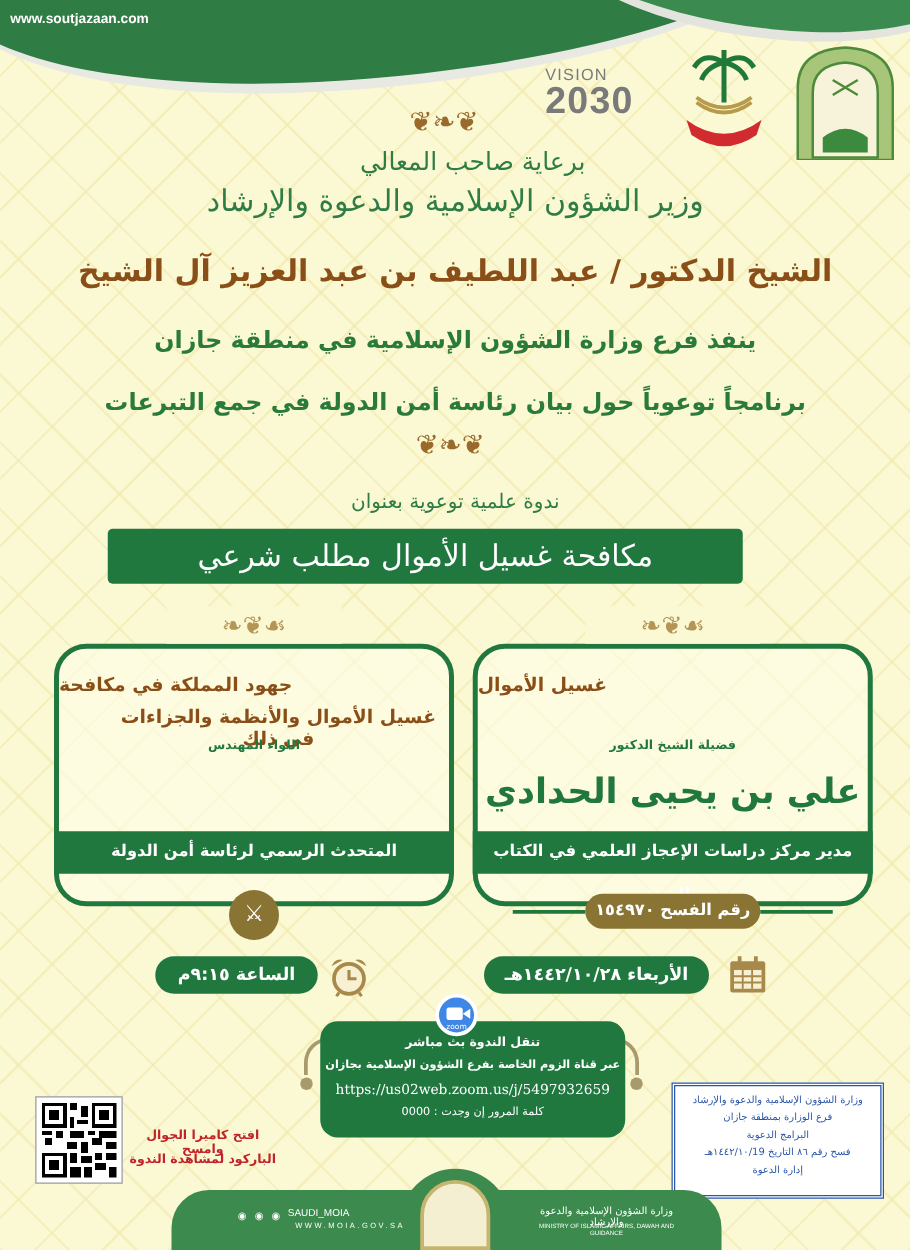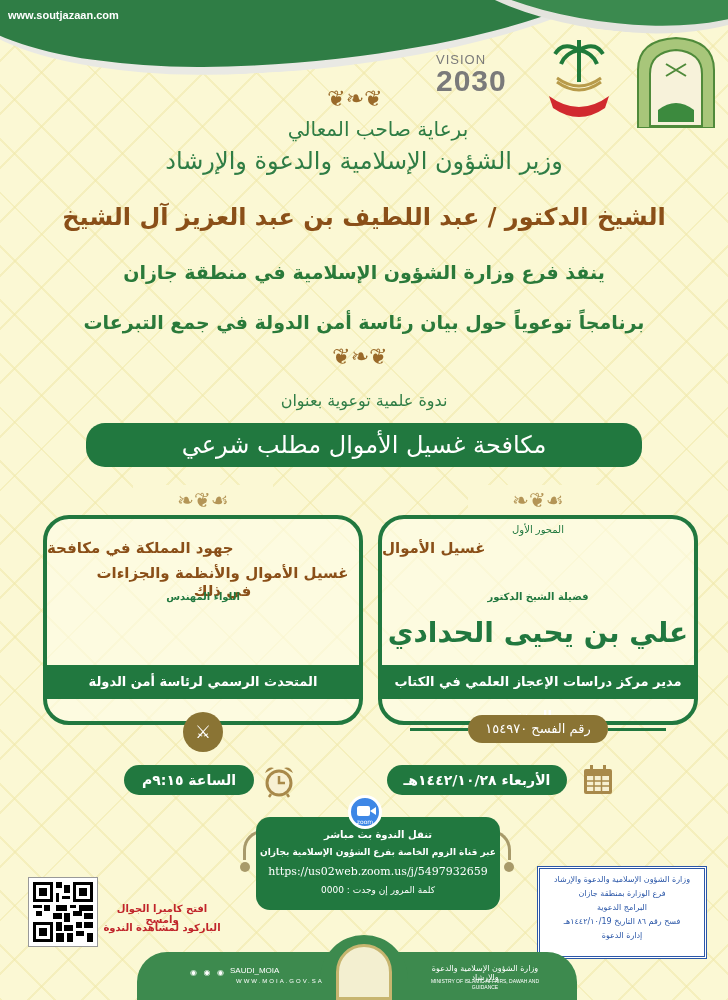--- a/index.html
+++ b/index.html
@@ -57,22 +57,22 @@
   .orn-mid { left: 305px; top: 344px; width: 110px; font-size: 22px; }
   
   .t-center { position: absolute; left: 0; right: 0; text-align: center; }
   .patronage { top: 117px; color: #2f7d45; font-size: 20px; padding-left: 28px; }
   .minister-title { top: 147px; color: #2f7d45; font-size: 24px; }
   .minister-name { top: 203px; color: #8a4f18; font-size: 24px; font-weight: bold; }
   .branch-line { top: 261px; color: #2a7a3a; font-size: 19px; font-weight: bold; }
   .program-line { top: 311px; color: #2a7a3a; font-size: 19px; font-weight: bold; }
   .seminar-intro { top: 391px; color: #2f7d45; font-size: 16px; }
   .title-banner {
-    position: absolute; left: 86px; top: 423px; width: 556px; height: 44px;
-    background: #21783f; border-radius: 19px;
+    position: absolute; left: 86px; top: 423px; width: 508px; height: 44px;
+    background: #21783f; border-radius: 4px;
     color: #fff; font-size: 24px; text-align: center; line-height: 44px;
   }
   
   .card {
     position: absolute; top: 515px; width: 320px; height: 210px;
     border: 4px solid #21783f; border-radius: 26px;
     background: rgba(255,253,232,0.6);
   }
   .card-right { left: 378px; }
   .card-left { left: 43px; }
@@ -87,21 +87,21 @@
   .card .speaker-title { position: absolute; top: 72px; left: 0; right: 0; text-align: center; color: #21783f; font-size: 10px; font-weight: bold; }
   .card .speaker-name { position: absolute; top: 97px; left: 0; right: 0; text-align: center; color: #21783f; font-size: 28px; font-weight: bold; }
   .card .speaker-role {
     position: absolute; top: 146px; left: -4px; right: -4px; height: 34px;
     background: #21783f; color: #fff; text-align: center; line-height: 34px;
     font-size: 13px; font-weight: bold;
   }
   .id-badge {
     position: absolute; left: 468px; top: 715px; width: 140px; height: 28px;
     background: #8a7434; border-radius: 14px; color: #fff; text-align: center;
-    line-height: 28px; font-size: 13px; font-weight: normal;
+    line-height: 28px; font-size: 13px; font-weight: bold;
   }
   .id-line-l { position: absolute; left: 410px; top: 728px; width: 58px; height: 3px; background: #21783f; }
   .id-line-r { position: absolute; left: 608px; top: 728px; width: 58px; height: 3px; background: #21783f; }
   .seal-emblem {
     position: absolute; left: 183px; top: 712px; width: 40px; height: 40px; border-radius: 50%;
     background: #8a7434; color: #fff; text-align: center; line-height: 40px; font-size: 18px;
   }
   
   .pill {
     position: absolute; height: 30px; background: #21783f; border-radius: 15px;
@@ -203,21 +203,20 @@
 <div class="t-center minister-name">الشيخ الدكتور / عبد اللطيف بن عبد العزيز آل الشيخ</div>
 <div class="t-center branch-line">ينفذ فرع وزارة الشؤون الإسلامية في منطقة جازان</div>
 <div class="t-center program-line">برنامجاً توعوياً حول بيان رئاسة أمن الدولة في جمع التبرعات</div>
 
 <div class="ornament orn-mid">❦❧❦</div>
 <div class="t-center seminar-intro">ندوة علمية توعوية بعنوان</div>
 <div class="title-banner">مكافحة غسيل الأموال مطلب شرعي</div>
 
 <div class="card card-right">
   <div class="card-orn">❧❦☙</div>
-  <div class="axis-label">المحور الأول</div>
   <div class="axis-title1">غسيل الأموال</div>
   <div class="speaker-title">فضيلة الشيخ الدكتور</div>
   <div class="speaker-name">علي بن يحيى الحدادي</div>
   <div class="speaker-role">مدير مركز دراسات الإعجاز العلمي في الكتاب والسنة</div>
 </div>
 <div class="id-line-l"></div>
 <div class="id-line-r"></div>
 <div class="id-badge">رقم الفسح ١٥٤٩٧٠</div>
 
 <div class="card card-left">

